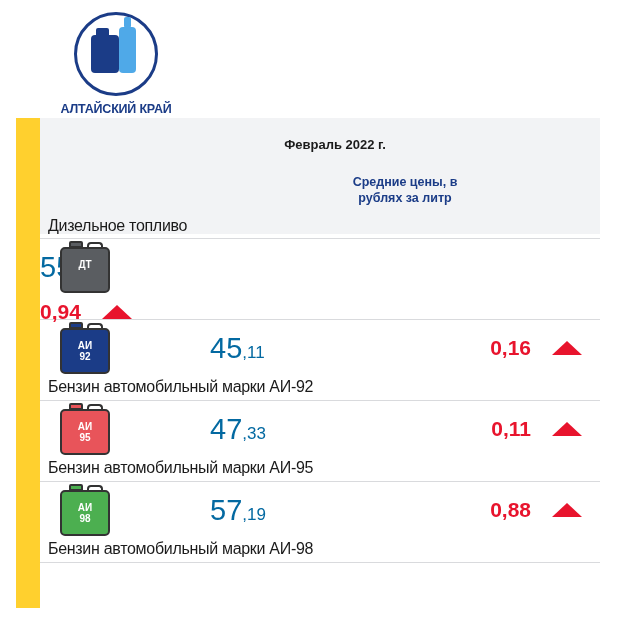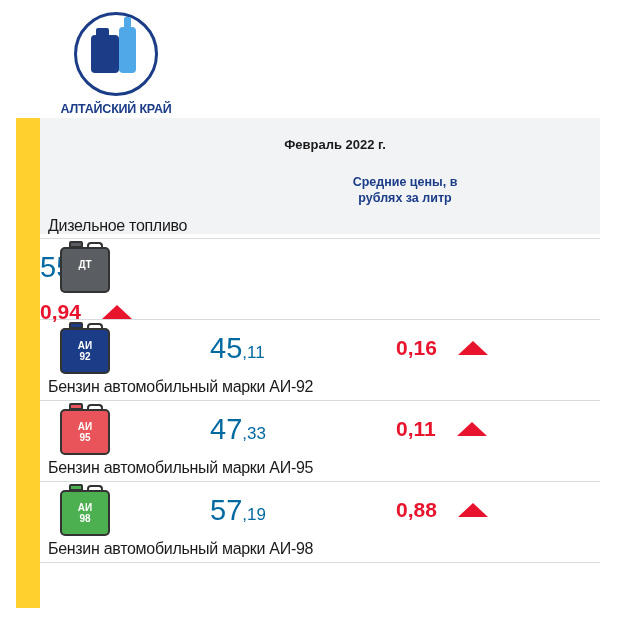--- a/index.html
+++ b/index.html
@@ -212,21 +212,21 @@
     color: #0369a1;
     font-weight: normal;
   }
   .price-int { font-size: 29px; }
   .price-frac { font-size: 17px; }
   .change-cell {
     flex: 1;
     padding-top: 16px;
     display: flex;
     align-items: center;
-    justify-content: flex-start;
+    justify-content: flex-end;
     padding-right: 18px;
     gap: 9px;
   }
   .change-value {
     font-size: 21px;
     font-weight: bold;
     color: #e8142d;
     margin-right: 12px;
   }
   .arrow-up {

